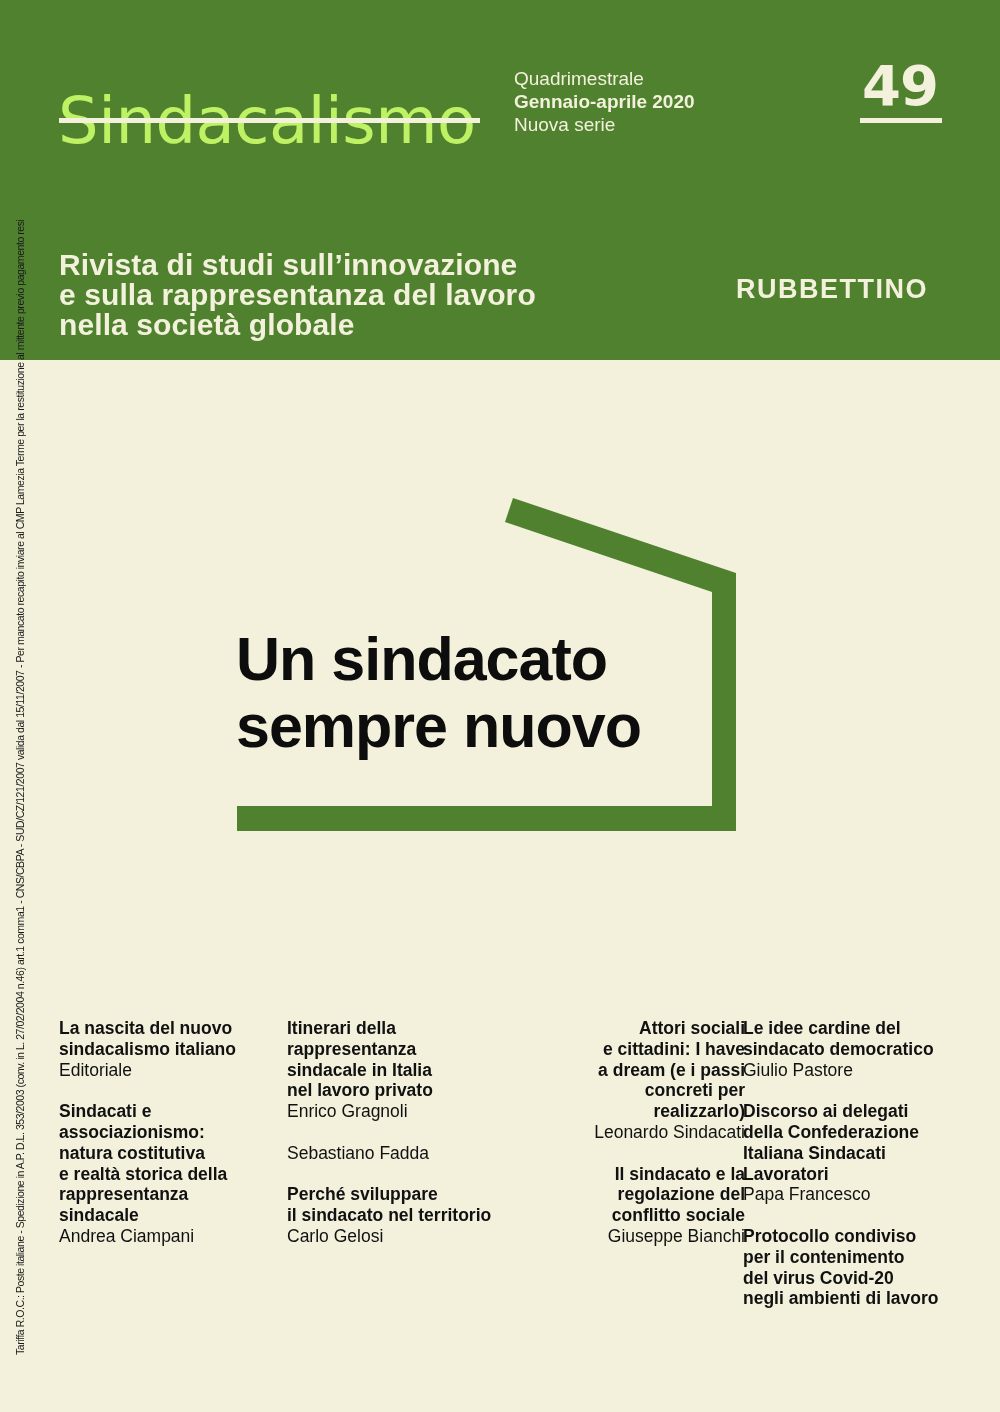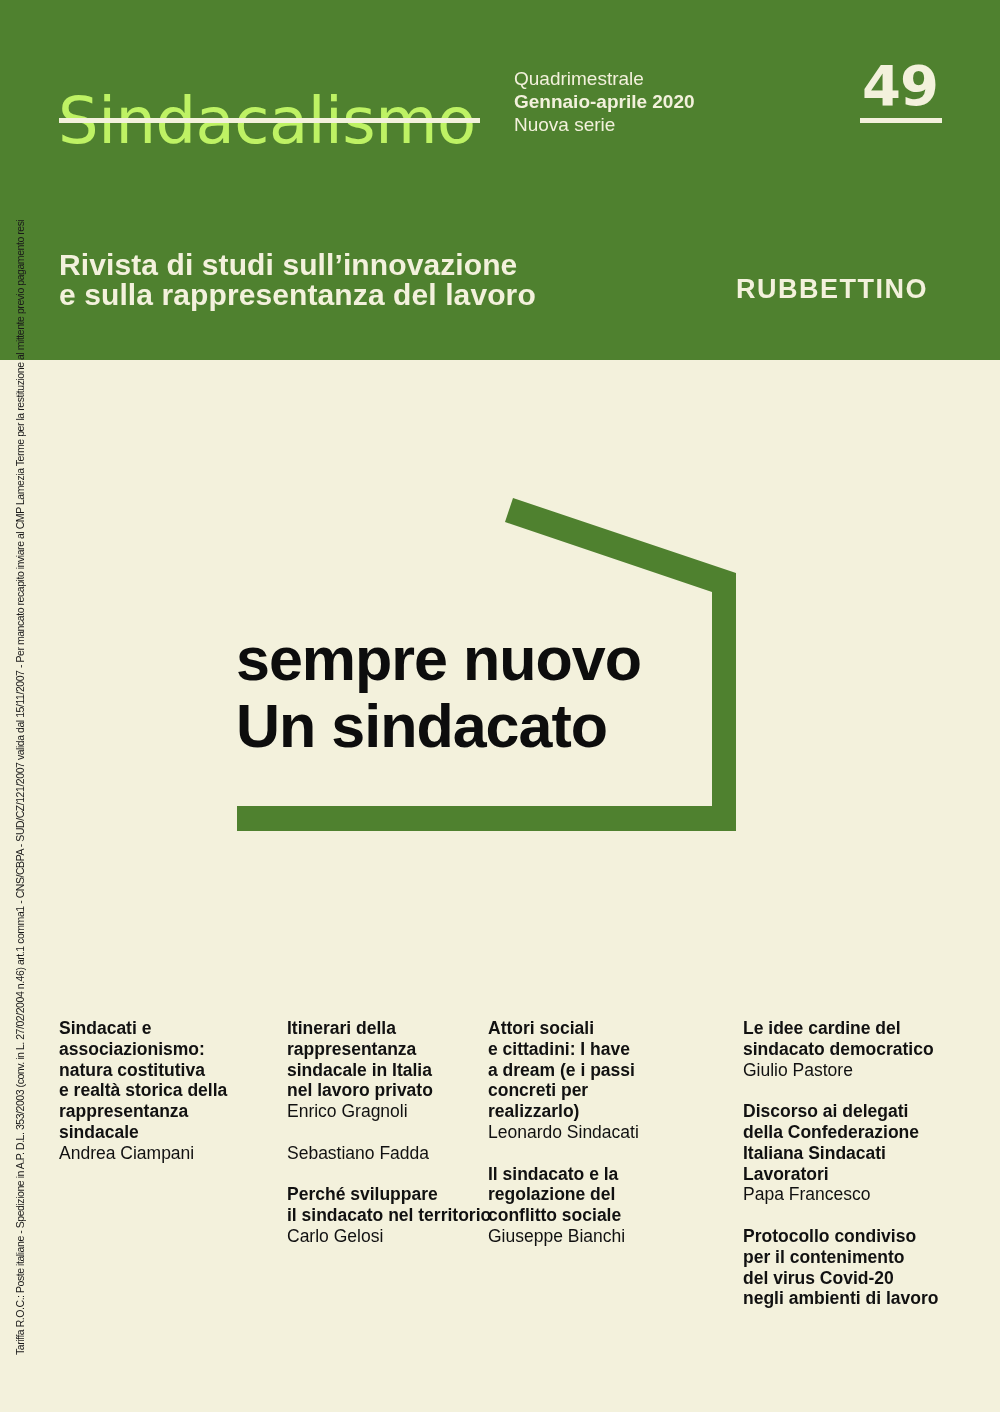--- a/index.html
+++ b/index.html
@@ -81,37 +81,43 @@
     <div class="bold">Gennaio-aprile 2020</div>
     <div>Nuova serie</div>
   </div>
 
   <div class="issue">49</div>
   <div class="issue-underline"></div>
 
   <div class="tagline">
     <div>Rivista di studi sull’innovazione</div>
     <div>e sulla rappresentanza del lavoro</div>
+    <div>nella società globale</div>
   </div>
 
   <div class="publisher">RUBBETTINO</div>
 </div>
 
 <div class="side-text">Tariffa R.O.C.: Poste italiane - Spedizione in A.P. D.L. 353/2003 (conv. in L. 27/02/2004 n.46) art.1 comma1 - CNS/CBPA - SUD/CZ/121/2007 valida dal 15/11/2007 - Per mancato recapito inviare al CMP Lamezia Terme per la restituzione al mittente previo pagamento resi</div>
 
 <svg class="house" viewBox="0 0 1000 1412" width="1000" height="1412">
   <polygon fill="#4f812f" points="513,498 736,573 736,831 237,831 237,806 712,806 712,592 505,522"></polygon>
 </svg>
 
 <div class="title">
+  <div>Un sindacato</div>
   <div>sempre nuovo</div>
-  <div>Un sindacato</div>
 </div>
 
 <div class="toc-col" style="left:59px;">
+  <div class="toc-entry">
+    <div class="toc-title">La nascita del nuovo
+sindacalismo italiano</div>
+    <div class="toc-author">Editoriale</div>
+  </div>
   <div class="toc-entry">
     <div class="toc-title">Sindacati e
 associazionismo:
 natura costitutiva
 e realtà storica della
 rappresentanza
 sindacale</div>
     <div class="toc-author">Andrea Ciampani</div>
   </div>
 </div>
@@ -127,21 +133,21 @@
   <div class="toc-entry">
     <div class="toc-author">Sebastiano Fadda</div>
   </div>
   <div class="toc-entry">
     <div class="toc-title">Perché sviluppare
 il sindacato nel territorio</div>
     <div class="toc-author">Carlo Gelosi</div>
   </div>
 </div>
 
-<div class="toc-col" style="left:488px;">
+<div class="toc-col" style="left:520px;text-align:right;">
   <div class="toc-entry">
     <div class="toc-title">Attori sociali
 e cittadini: I have
 a dream (e i passi
 concreti per
 realizzarlo)</div>
     <div class="toc-author">Leonardo Sindacati</div>
   </div>
   <div class="toc-entry">
     <div class="toc-title">Il sindacato e la

